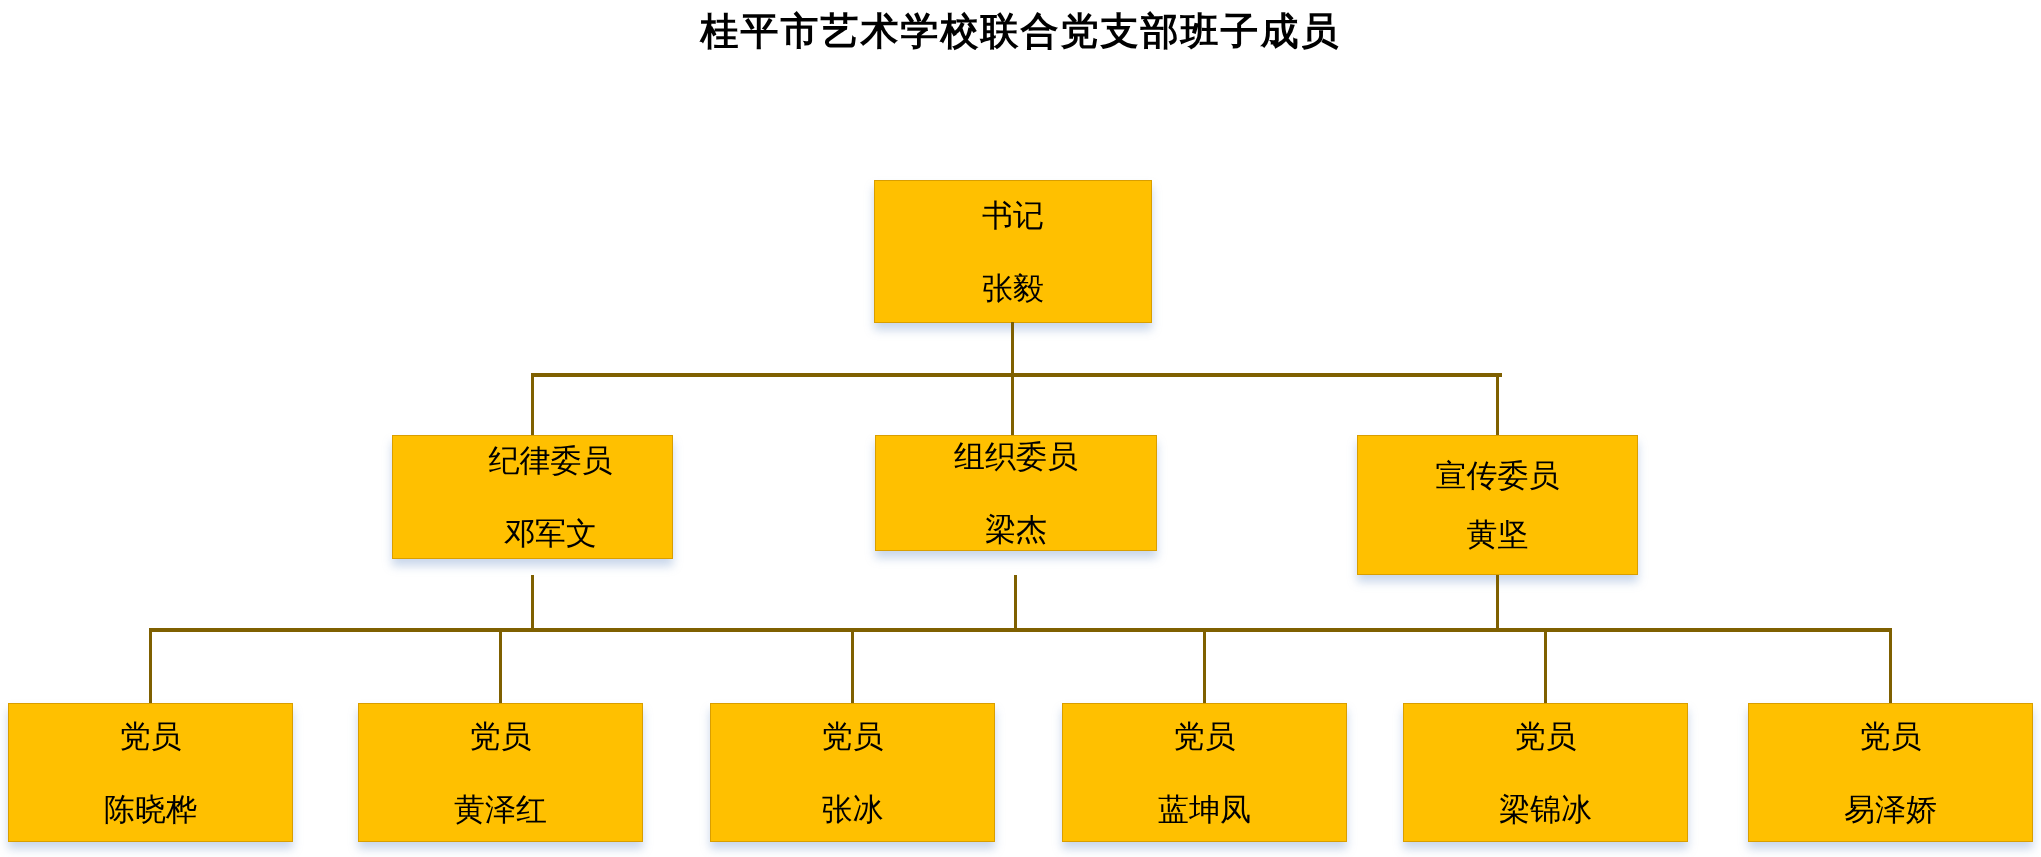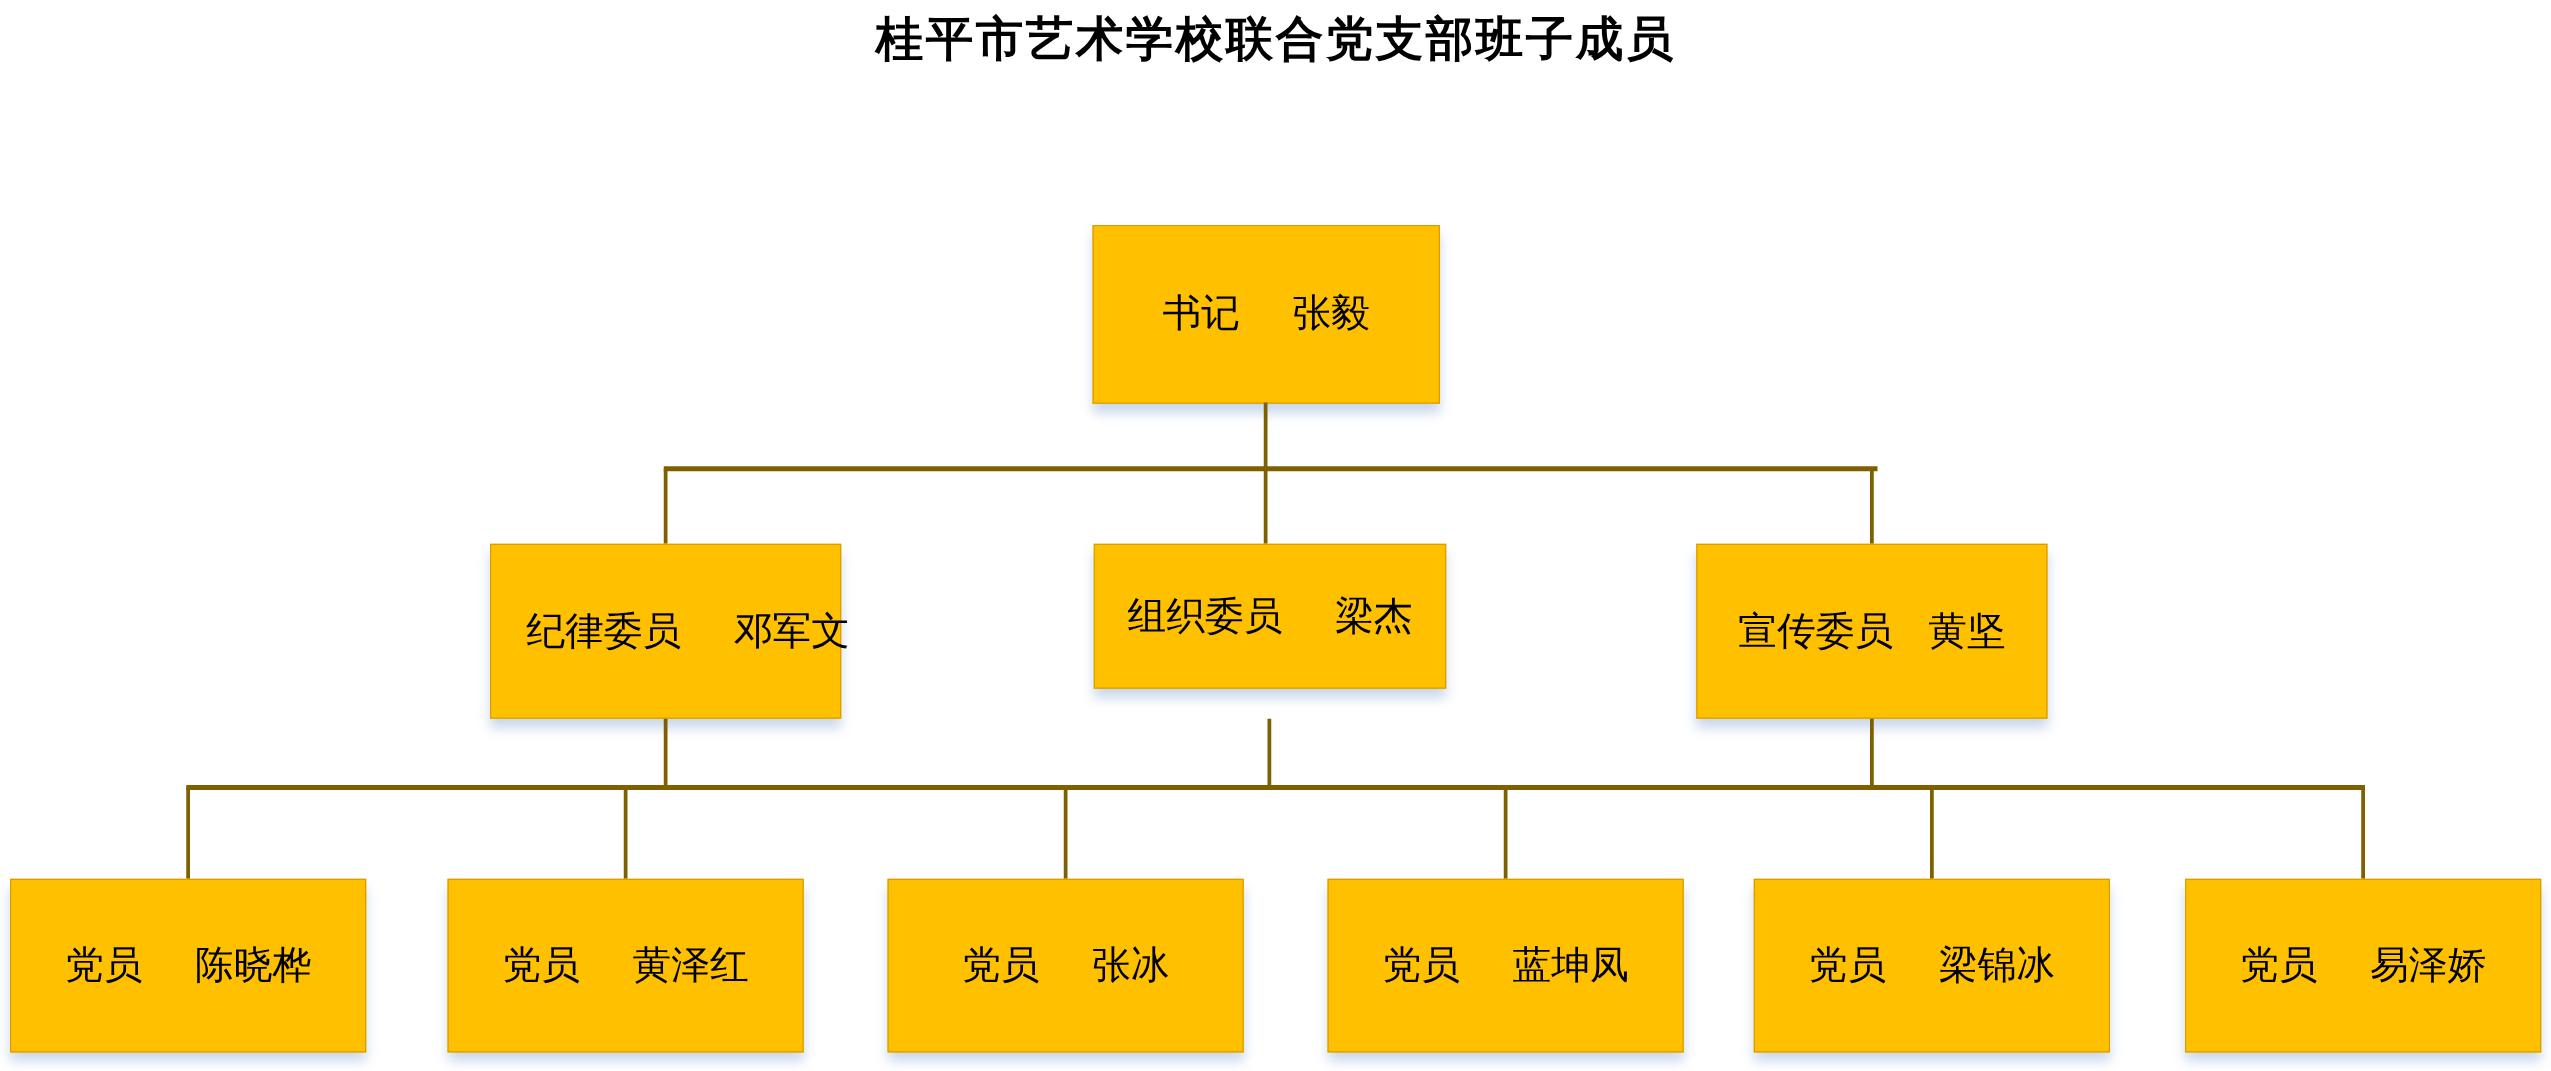--- a/index.html
+++ b/index.html
@@ -31,21 +31,21 @@
     letter-spacing: 2px;
     color: var(--text);
     white-space: nowrap;
   }
   .node {
     position: absolute;
     background: var(--box-fill);
     border: 1px solid var(--box-border);
     box-shadow: 0 7px 9px rgba(120, 155, 205, 0.40);
     display: flex;
-    flex-direction: row;
+    flex-direction: column;
     align-items: center;
     justify-content: center;
     gap: 42px;
     text-align: center;
   }
   .node .role,
   .node .name {
     font-size: 31px;
     line-height: 1;
     color: var(--text);
@@ -66,21 +66,21 @@
   <div class="node" style="left:874px; top:180px; width:278px; height:143px;">
     <div class="role">书记</div>
     <div class="name">张毅</div>
   </div>
 
   <div class="line" style="left:1011px; top:322px; width:3px; height:113px;"></div>
   <div class="line" style="left:531px;  top:373px; width:971px; height:4px;"></div>
   <div class="line" style="left:531px;  top:375px; width:3px; height:60px;"></div>
   <div class="line" style="left:1496px; top:375px; width:3px; height:60px;"></div>
 
-  <div class="node" style="left:392px; top:435px; width:281px; height:140px;padding-left:36px;">
+  <div class="node" style="left:392px; top:435px; width:281px; height:124px;padding-left:36px;">
     <div class="role">纪律委员</div>
     <div class="name">邓军文</div>
   </div>
   <div class="node" style="left:875px; top:435px; width:282px; height:116px;">
     <div class="role">组织委员</div>
     <div class="name">梁杰</div>
   </div>
   <div class="node" style="left:1357px; top:435px; width:281px; height:140px;gap:28px;">
     <div class="role">宣传委员</div>
     <div class="name">黄坚</div>

